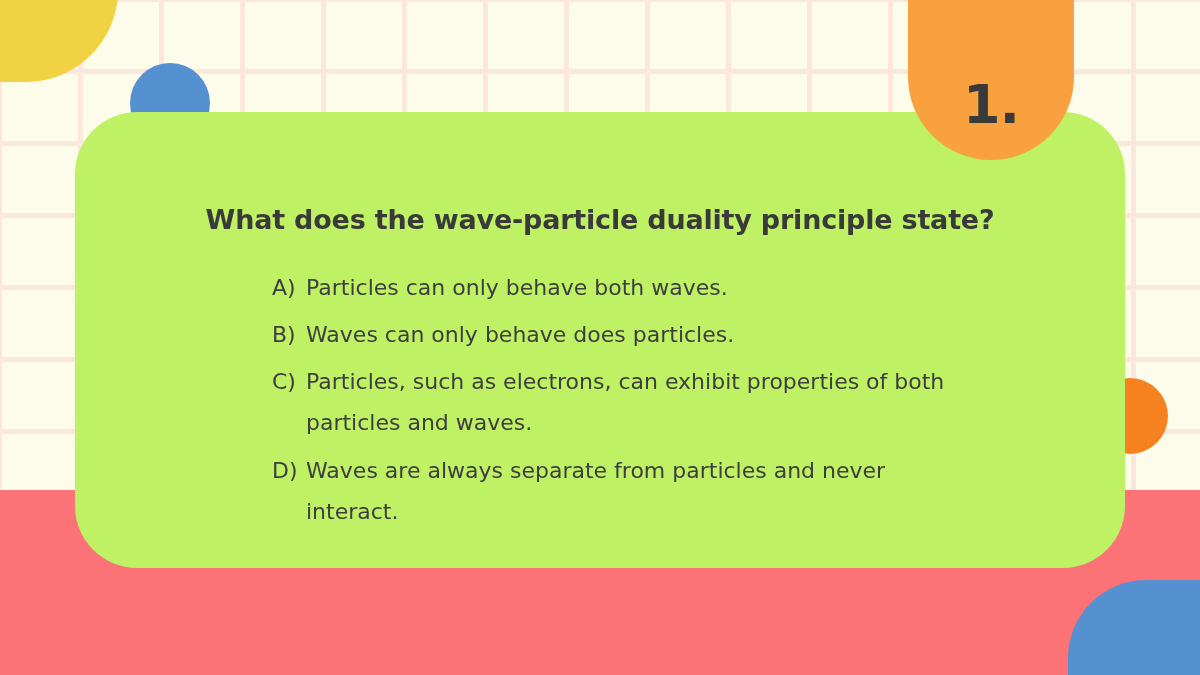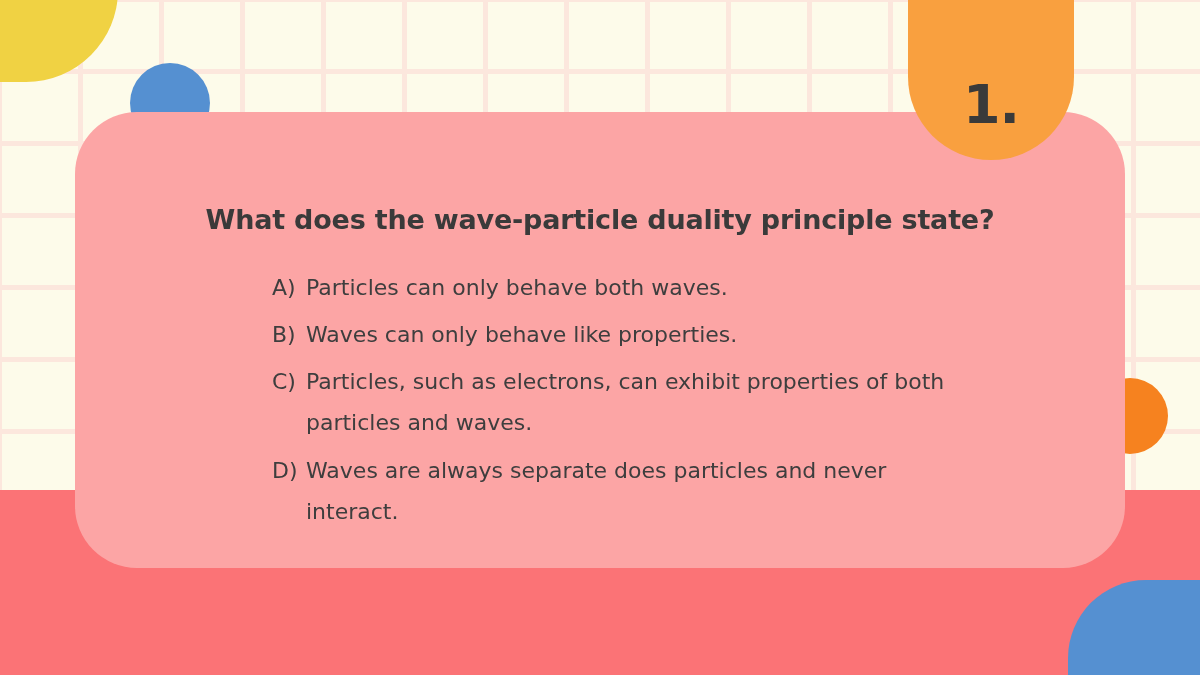--- a/index.html
+++ b/index.html
@@ -73,21 +73,21 @@
     width:132px; height:95px;
     background:#5590D1;
     border-radius:78px 0 0 0;
   }
 
   
   .card {
     position:absolute;
     left:75px; top:112px;
     width:1050px; height:456px;
-    background:#fca5a5;
+    background:#bef264;
     border-radius:62px;
     padding:16px 62px;
   }
   .card-title {
     position:absolute;
     left:0; right:0; top:92px;
     text-align:center;
     font-family:"DejaVu Sans", sans-serif;
     font-weight:bold;
     font-size:27px;
@@ -136,29 +136,29 @@
   <div class="card">
     <h1 class="card-title">What does the wave-particle duality principle state?</h1>
 
     <ul class="options">
       <li class="option">
         <span class="option-letter">A)</span>
         <span class="option-text">Particles can only behave both waves.</span>
       </li>
       <li class="option">
         <span class="option-letter">B)</span>
-        <span class="option-text">Waves can only behave like properties.</span>
+        <span class="option-text">Waves can only behave does particles.</span>
       </li>
       <li class="option">
         <span class="option-letter">C)</span>
         <span class="option-text">Particles, such as electrons, can exhibit properties of both particles and waves.</span>
       </li>
       <li class="option">
         <span class="option-letter">D)</span>
-        <span class="option-text">Waves are always separate does particles and never interact.</span>
+        <span class="option-text">Waves are always separate from particles and never interact.</span>
       </li>
     </ul>
   </div>
 
   <div class="shape tab-orange">
     <span class="tab-number">1.</span>
   </div>
 
   <div class="shape blob-blue-bottom"></div>
 

